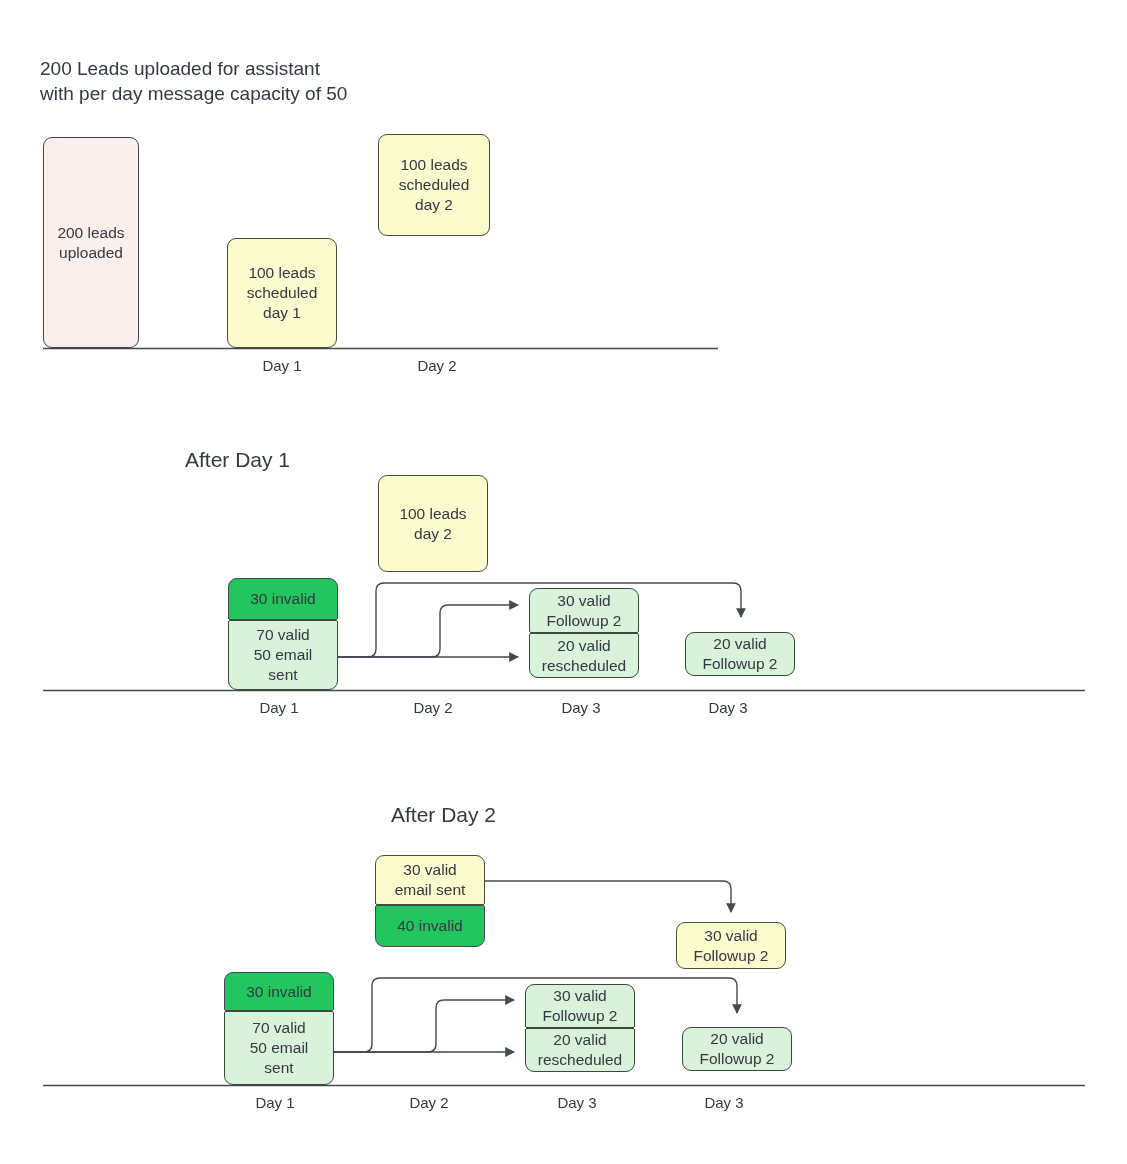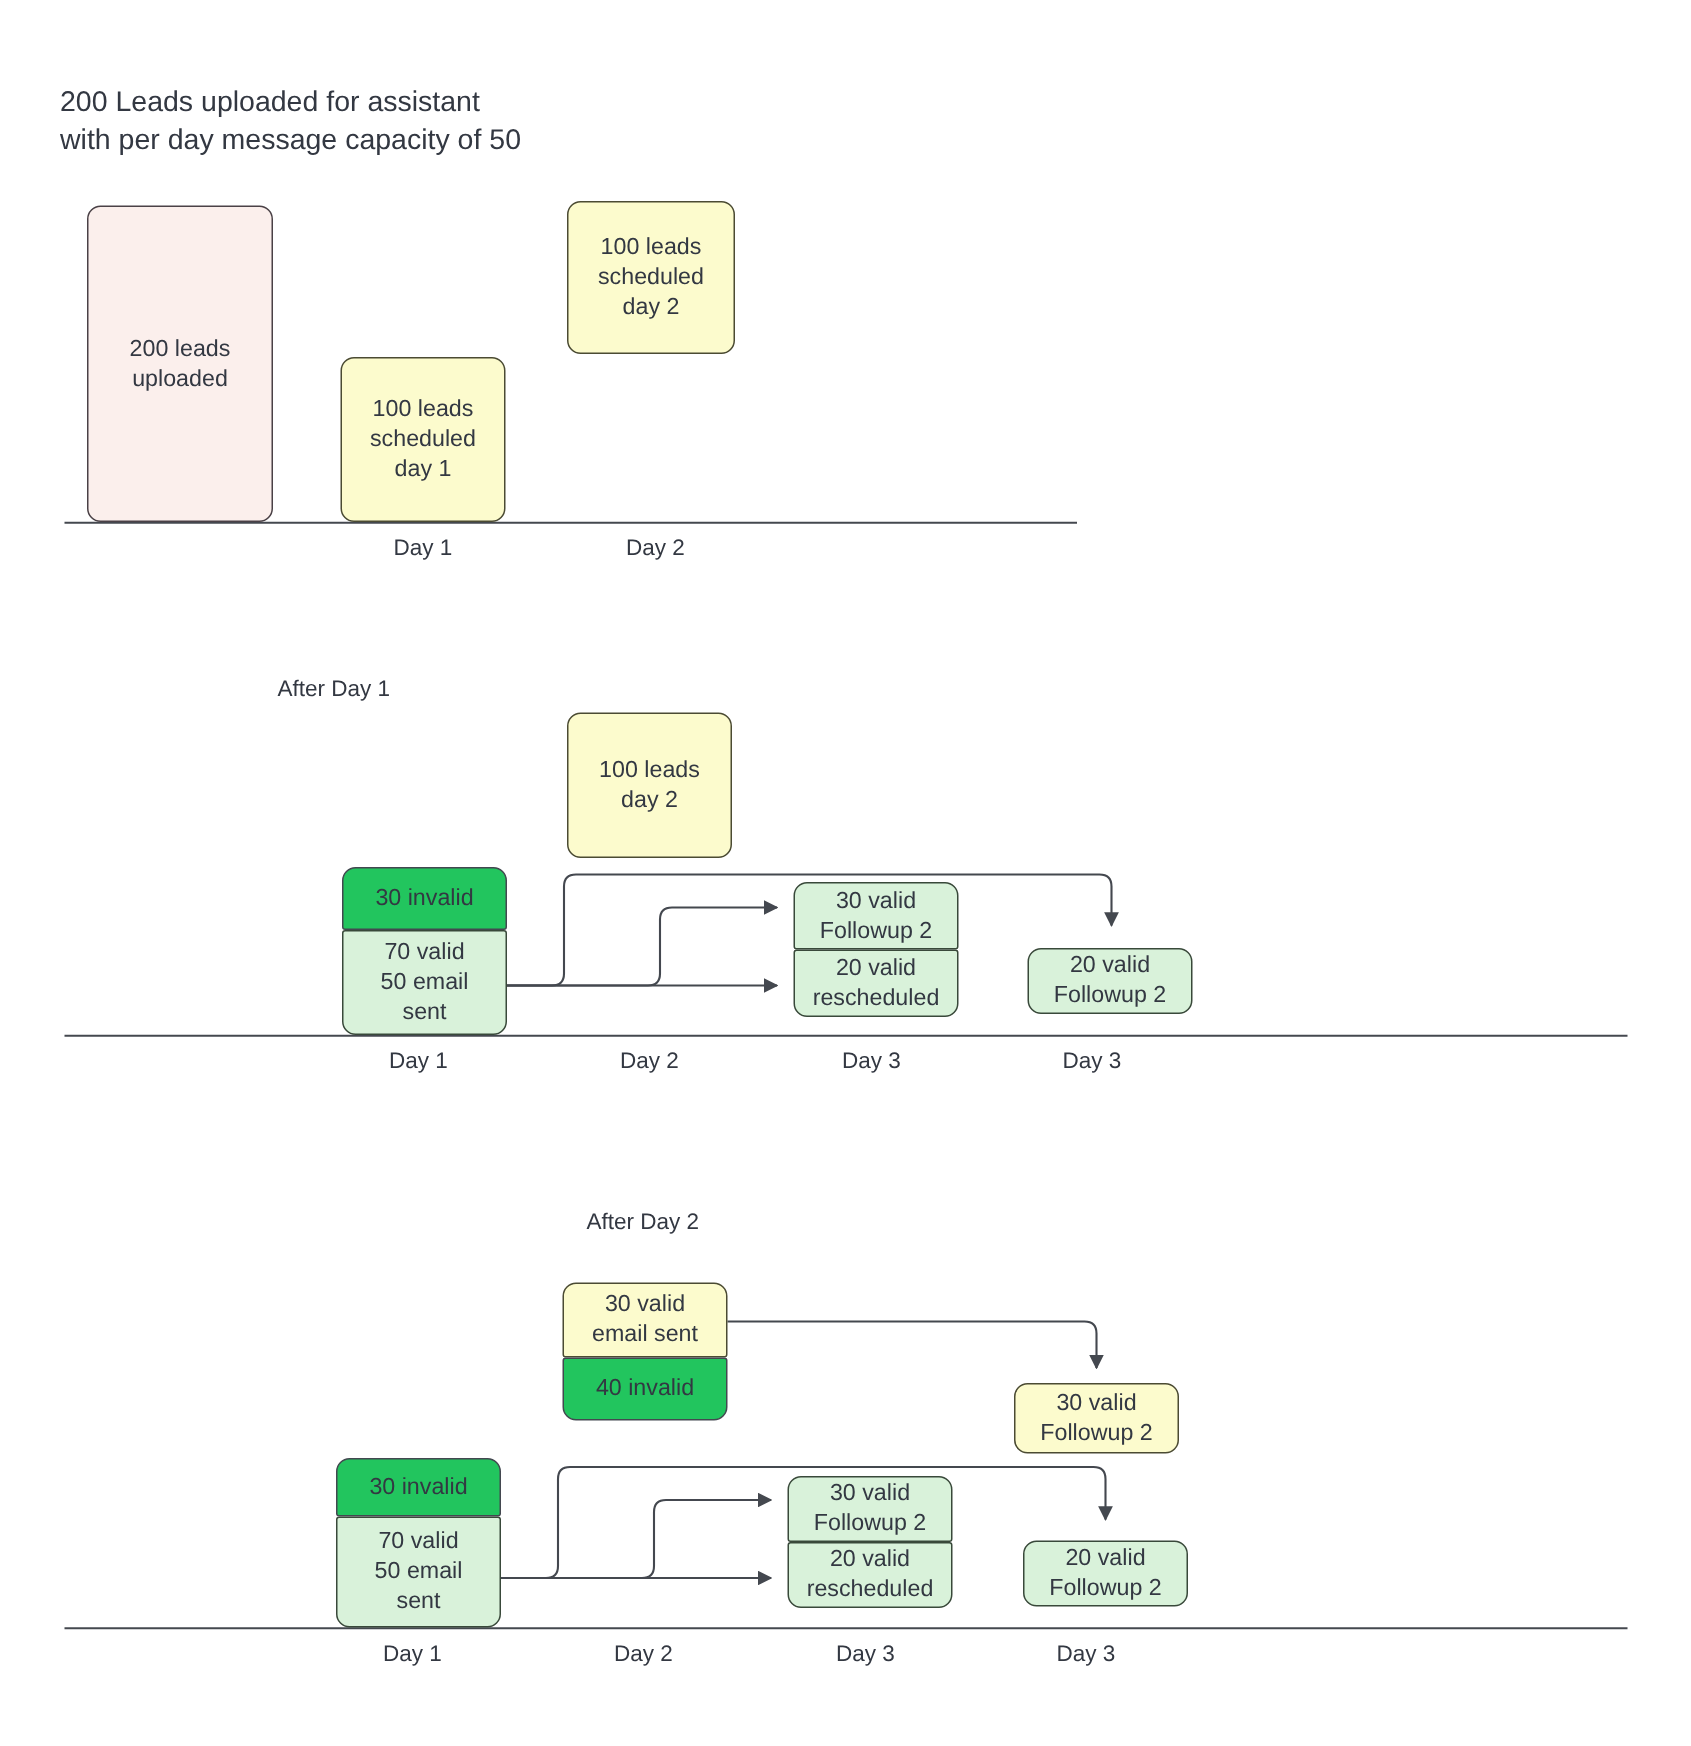--- a/index.html
+++ b/index.html
@@ -32,21 +32,21 @@
   
   .heading {
     position: absolute;
     font-size: 19px;
     line-height: 25px;
     color: #333842;
     white-space: pre-line;
   }
   .section-title {
     position: absolute;
-    font-size: 15px;
+    font-size: 21px;
     line-height: 24px;
     color: #333842;
     white-space: nowrap;
   }
   .axis-label {
     position: absolute;
     font-size: 15px;
     line-height: 18px;
     color: #333842;
     text-align: center;
@@ -105,21 +105,21 @@
     <path d="M 485 881 L 723 881 Q 731 881 731 889 L 731 912" fill="none" stroke="#44484f" stroke-width="1.4" marker-end="url(#arrow)"></path>
 
     <path d="M 333 1052 L 428 1052 Q 436 1052 436 1044 L 436 1008 Q 436 1000 444 1000 L 514 1000" fill="none" stroke="#44484f" stroke-width="1.4" marker-end="url(#arrow)"></path>
     <path d="M 333 1052 L 514 1052" fill="none" stroke="#44484f" stroke-width="1.4" marker-end="url(#arrow)"></path>
     <path d="M 333 1052 L 364 1052 Q 372 1052 372 1044 L 372 986 Q 372 978 380 978 L 729 978 Q 737 978 737 986 L 737 1013" fill="none" stroke="#44484f" stroke-width="1.4" marker-end="url(#arrow)"></path>
   </svg>
 
   <div class="heading" style="left:40px; top:56px; width:420px;">200 Leads uploaded for assistant
 with per day message capacity of 50</div>
 
-  <div class="node pink" style="left:43px; top:137px; width:124px; height:211px;margin-left:15px;">200 leads
+  <div class="node pink" style="left:43px; top:137px; width:96px; height:211px;">200 leads
 uploaded</div>
 
   <div class="node yellow" style="left:227px; top:238px; width:110px; height:110px;">100 leads
 scheduled
 day 1</div>
 
   <div class="node yellow" style="left:378px; top:134px; width:112px; height:102px;">100 leads
 scheduled
 day 2</div>
 

